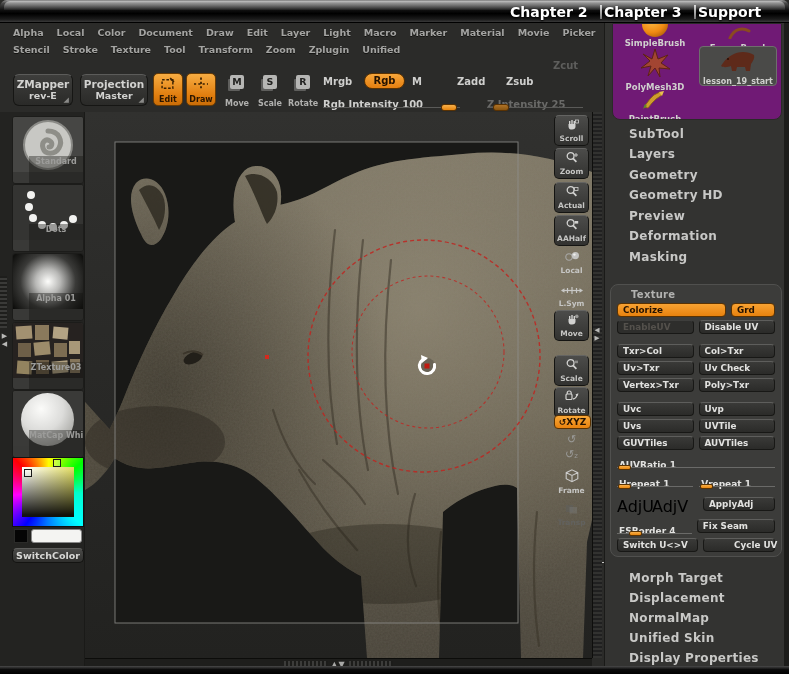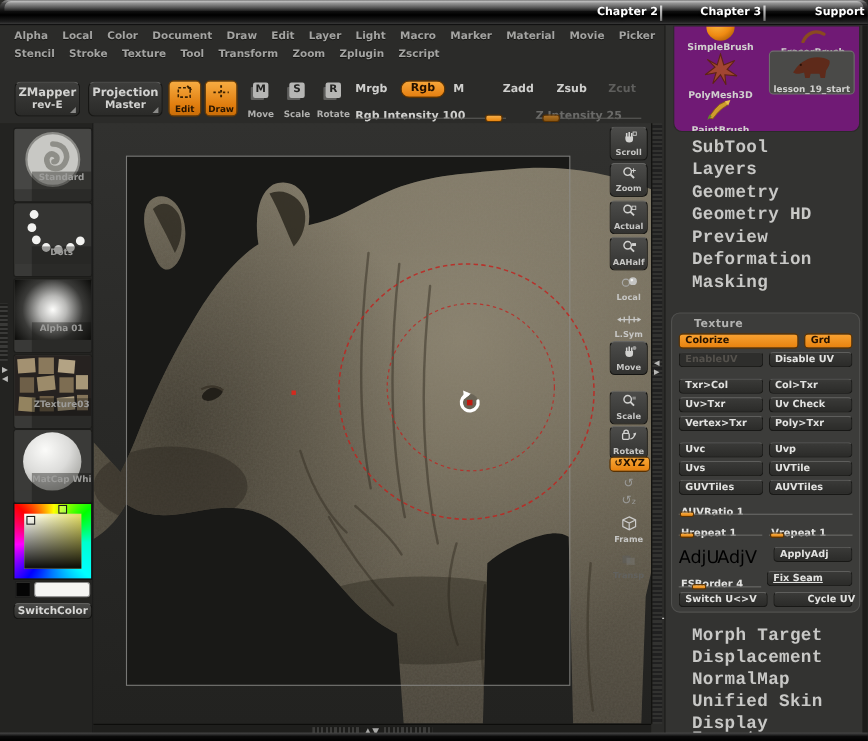--- a/index.html
+++ b/index.html
@@ -17,21 +17,21 @@
     background:linear-gradient(180deg,#9a9a9a 0%,#4a4a4a 14%,#101010 46%,#000 62%,#1c1c1c 88%,#3a3a3a 100%);
     border-radius:7px 7px 0 0; border-bottom:1px solid #000;
   }
   .titlebar .gloss {
     position:absolute; left:4px; right:4px; top:1px; height:9px;
     background:linear-gradient(180deg,rgba(255,255,255,.5),rgba(255,255,255,.05));
     border-radius:6px 6px 0 0;
   }
   .tabs { position:absolute; right:3px; top:0; height:23px; display:flex; align-items:center; }
   .tab {
-    width:88px; text-align:right; color:#fff; font-weight:bold; font-size:10px;
+    width:88px; text-align:left; color:#fff; font-weight:bold; font-size:14px;
     text-shadow:0 1px 2px #000; cursor:default;
   }
   .tab-sep { width:2px; height:14px; background:linear-gradient(#ddd,#777); margin:0 2px; }
 
   
   .menubar { left:0; top:24px; width:604px; height:36px; background:#2b2b29; }
   .menu-row { display:flex; align-items:center; height:17px; padding-left:13px; }
   .menu-item {
     font-size:9.5px; font-weight:bold; color:#a4a4a2; margin-right:13px;
     text-shadow:0 1px 0 #141412; white-space:nowrap; cursor:default;
@@ -143,21 +143,21 @@
   
   .right-panel { left:604px; top:23px; width:185px; height:651px; background:#333331; border-left:1px solid #1a1a18; }
   .right-edge { position:absolute; right:0; top:0; width:5px; height:100%; background:#1c1c1a; }
   .toolbox { position:absolute; left:7px; top:0px; width:170px; height:97px;
     background:#701a75; border:1px solid #2a2a28; border-radius:0 0 8px 8px; overflow:hidden; }
   .tool-cell { position:absolute; width:80px; text-align:center; }
   .tool-lbl { font-size:8.5px; font-weight:bold; color:#d0d0ce; white-space:nowrap; }
   .sel-cell { position:absolute; left:86px; top:22px; width:78px; height:40px;
     background:#4a4a48; border:1px solid #6e6e6c; border-radius:4px; text-align:center; }
   .section-row { position:absolute; left:0; width:178px; height:20px; line-height:20px;
-    padding-left:24px; font-size:16px; font-weight:bold; color:#c8c8c6; letter-spacing:.3px; cursor:default;font-family:Liberation Mono, monospace; }
+    padding-left:24px; font-size:12px; font-weight:bold; color:#c8c8c6; letter-spacing:.3px; cursor:default; }
   .tex-panel { position:absolute; left:5px; top:261px; width:172px; height:273px;
     background:#3c3c3a; border:1px solid #50504e; border-radius:8px; padding:2px 6px 0 6px; }
   .tex-header { font-size:10px; font-weight:bold; color:#b2b2b0; letter-spacing:.3px; padding:2px 0 3px 14px; }
   .trow { display:flex; gap:5px; margin-bottom:3px; }
   .gapper { height:7px; }
   .tbtn {
     height:14px; background:linear-gradient(#3a3a38,#2b2b29); border:1px solid #181816; border-top-color:#5e5e5c;
     border-radius:4px; color:#e2e2e0; font-family:"DejaVu Sans",sans-serif;
     font-size:8.8px; font-weight:bold; text-align:left; padding:0 5px; line-height:11px; white-space:nowrap;
   }
@@ -210,21 +210,21 @@
       <span class="menu-item">Render</span>
     </div>
     <div class="menu-row">
       <span class="menu-item">Stencil</span>
       <span class="menu-item">Stroke</span>
       <span class="menu-item">Texture</span>
       <span class="menu-item">Tool</span>
       <span class="menu-item">Transform</span>
       <span class="menu-item">Zoom</span>
       <span class="menu-item">Zplugin</span>
-      <span class="menu-item">Zscript</span>
+      <span class="menu-item">Unified</span>
     </div>
   </div>
 
   <div class="toolbar abs">
     <div class="big-btn" style="left:13px; top:14px; width:60px; height:32px;">
       <div class="l1">ZMapper</div>
       <div class="l2">rev-E</div>
       <span class="corner-tri">◢</span>
     </div>
     <div class="big-btn" style="left:80px; top:14px; width:68px; height:32px;">
@@ -261,21 +261,21 @@
     <div class="msr" style="left:288px; top:13px;">
       <div class="letter-badge">R</div>
       <span class="cap">Rotate</span>
     </div>
 
     <span class="flat-label" style="left:323px; top:16px;">Mrgb</span>
     <div class="rgb-pill" style="left:364px; top:13px;">Rgb</div>
     <span class="flat-label" style="left:412px; top:16px;">M</span>
     <span class="flat-label" style="left:457px; top:16px;">Zadd</span>
     <span class="flat-label" style="left:506px; top:16px;">Zsub</span>
-    <span class="flat-label dim" style="left:553px; top:16px;">Zcut</span>
+    <span class="flat-label dim" style="left:553px; top:0;">Zcut</span>
 
     <div class="tslider" style="left:323px; top:33px; width:137px;">
       <span class="txt"><span>Rgb Intensity</span>&nbsp;<span>100</span></span>
       <div class="track"></div>
       <div class="thumb" style="left:118px;"></div>
     </div>
     <div class="tslider dim" style="left:487px; top:33px; width:96px;">
       <span class="txt"><span>Z Intensity</span>&nbsp;<span>25</span></span>
       <div class="track"></div>
       <div class="thumb" style="left:6px;"></div>
@@ -673,21 +673,21 @@
           </div>
         </div>
         <button class="tbtn" style="width:72px;">ApplyAdj</button>
       </div>
       <div class="trow">
         <div class="srow half" style="margin-bottom:0;">
           <span class="slabel"><span>FSBorder</span> <span>4</span></span>
           <div class="strack"></div>
           <div class="sthumb" style="left:12px;"></div>
         </div>
-        <button class="tbtn" style="width:79px; margin-left:auto;text-decoration:underline;">Fix Seam</button>
+        <button class="tbtn" style="width:79px; margin-left:auto;">Fix Seam</button>
       </div>
       <div class="trow">
         <button class="tbtn grow">Switch U&lt;&gt;V</button>
         <button class="tbtn" style="width:72px;padding-left:30px;">Cycle UV</button>
       </div>
     </div>
 
     <div class="section-row" style="top:545px;">Morph Target</div>
     <div class="section-row" style="top:565px;">Displacement</div>
     <div class="section-row" style="top:585px;">NormalMap</div>

